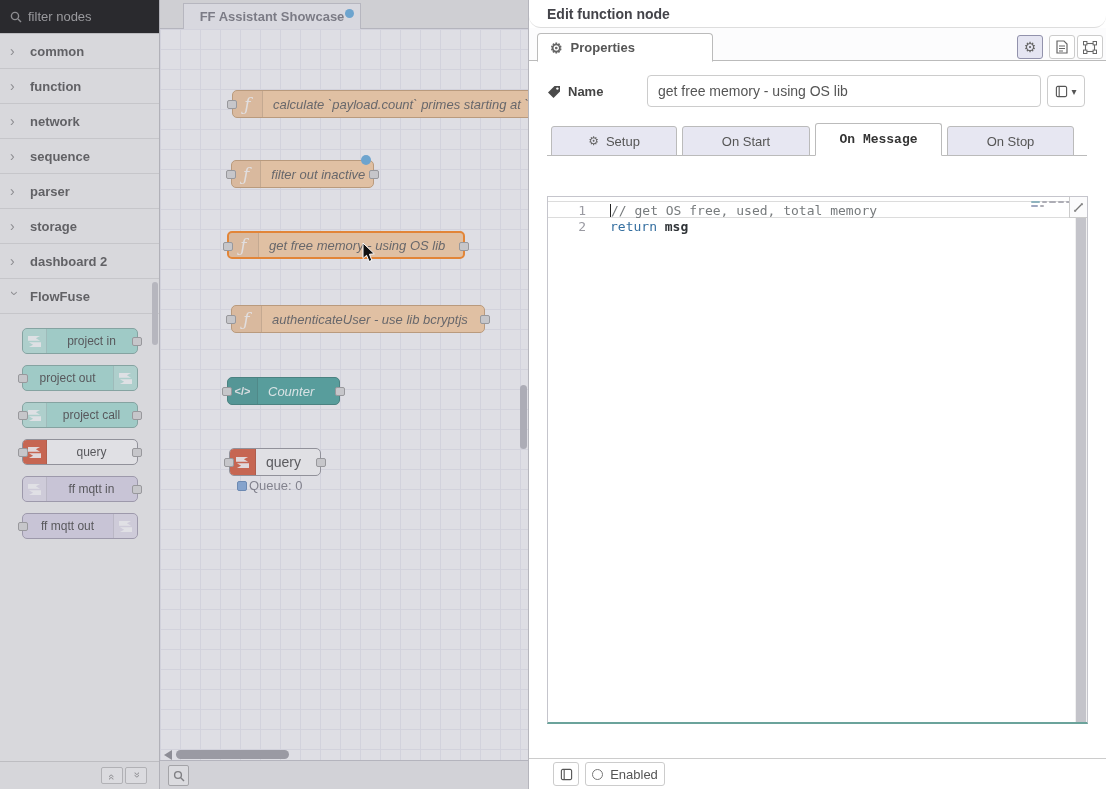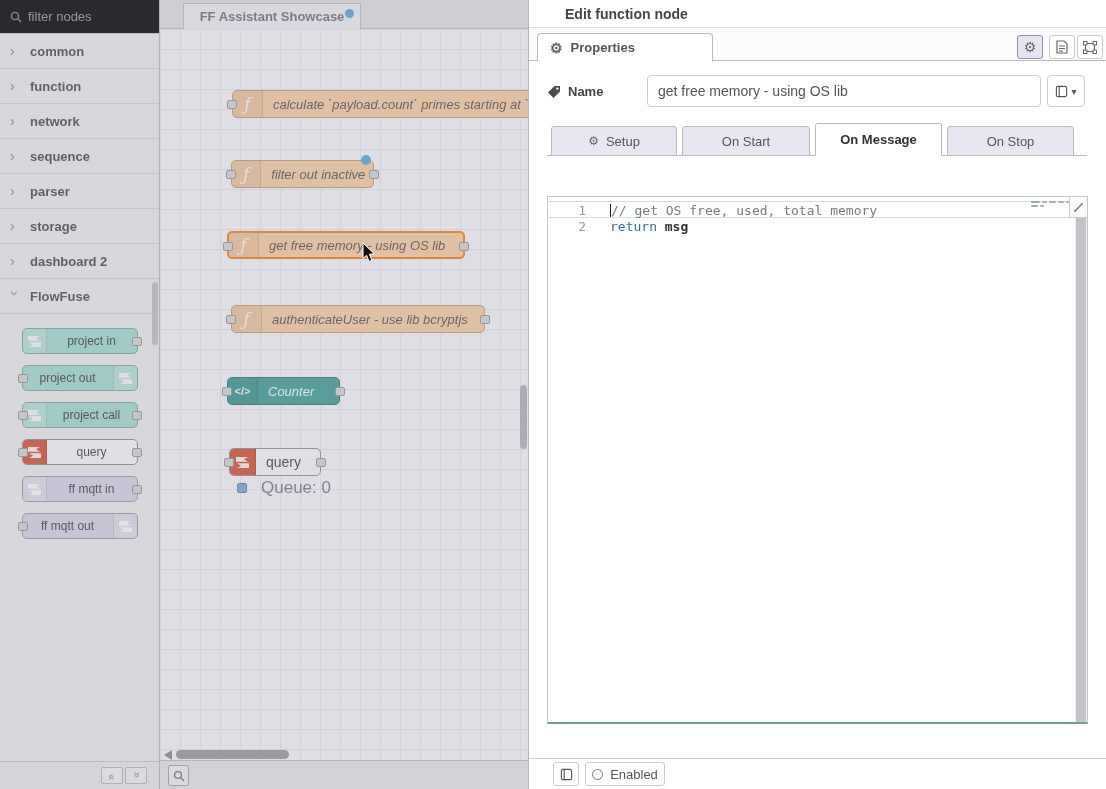--- a/index.html
+++ b/index.html
@@ -73,21 +73,21 @@
   .cnode.selected { border:2px solid #FF7F0E; }
   .cnode.tealnode { background:#40A099; border-color:#2E7A74; color:#F2FFFD; }
   .cnode.tealnode .nicon { background:rgba(0,0,0,0.06); }
   .cnode.querynode { background:#FCFCFC; border-color:#8F8F96; font-style:normal; color:#444;
            font-size:14px; }
   .cnode.querynode .nicon { width:26px; background:#D85433; border-right:1px solid rgba(0,0,0,0.15); }
   .cport { position:absolute; width:10px; height:9px; top:9px; background:#D9D9D9;
            border:1px solid #999; border-radius:2px; }
   .cport.left { left:-6px; } .cport.right { right:-6px; }
   .chdot { position:absolute; width:10px; height:10px; border-radius:50%; background:#5EA9DE; }
-  #qstatus { position:absolute; display:flex; align-items:center; gap:14px; font-size:17px; color:#7B7B85; }
+  #qstatus { position:absolute; display:flex; align-items:center; gap:2px; font-size:13px; color:#7B7B85; }
   #qstatus .sq { width:10px; height:10px; border-radius:2px; background:#7FA8DC; border:1px solid #5E86B8; }
   #hscroll { position:absolute; left:0; top:749px; width:100%; height:12px; }
   #hscroll .arrow { position:absolute; left:4px; top:1px; width:0; height:0;
            border-top:5px solid transparent; border-bottom:5px solid transparent;
            border-right:8px solid #8A8A90; }
   #hscroll .thumb { position:absolute; left:16px; top:1px; width:113px; height:9px;
            border-radius:5px; background:#9B9BA3; cursor:grab; }
   #vscroll-canvas { position:absolute; right:1px; top:385px; width:7px; height:64px;
            background:#B5B5BD; border-radius:4px; cursor:grab; }
   #canvas-footer { position:absolute; left:0; bottom:0; width:100%; height:29px;
@@ -98,21 +98,21 @@
   #cursor { position:absolute; left:362px; top:243px; z-index:60; }
 
   
   #shade { position:absolute; left:0; top:0; width:528px; height:789px;
            background:rgba(152,152,166,0.28); z-index:50; pointer-events:none; }
 
   
   #tray { position:absolute; left:528px; top:0; width:578px; height:789px; background:#FFF;
           border-left:1px solid #B5B5BC; }
   #tray-header { height:28px; border-bottom:1px solid #DDD; display:flex; align-items:center;
-          padding-left:36px; font-size:14px; font-weight:bold; color:#44444A; }
+          padding-left:18px; font-size:14px; font-weight:bold; color:#44444A;border-radius:12px; }
   #tray-toolbar { height:43px; border-bottom:1px solid #D9D9D9; position:relative; }
   .tbtn { position:absolute; top:10px; height:29px; border:1px solid #CCC; border-radius:3px;
           background:#FFF; font-size:13px; font-family:"Liberation Sans",sans-serif;
           cursor:pointer; }
   #btn-delete { left:8px; width:62px; color:#999; }
   #btn-cancel { left:429px; width:62px; color:#666; }
   #btn-done   { left:512px; width:47px; color:#FFF; background:#8F222F; border-color:#7A1D28;
                 font-weight:bold; }
   #tray-tabrow { height:33px; position:relative; border-bottom:1px solid #BBB; background:#FCFCFD; }
   #prop-tab { position:absolute; left:8px; top:5px; width:176px; height:29px; background:#FFF;
@@ -136,21 +136,21 @@
           border:1px solid #CCC; border-radius:4px; background:#FFF; display:flex;
           align-items:center; justify-content:center; gap:3px; cursor:pointer;
           color:#555; font-size:10px; }
 
   #func-tabs { position:relative; height:33px; margin-top:10px; }
   #func-tabs .baseline { position:absolute; left:18px; right:19px; bottom:0; height:1px; background:#BBB; }
   .ftab { position:absolute; top:3px; height:30px; width:126px; background:#E7E7F2;
           border:1px solid #BBB; border-radius:3px 3px 0 0; display:flex; align-items:center;
           justify-content:center; gap:7px; font-size:13px; color:#555; cursor:pointer; }
   .ftab.active { top:0; height:33px; background:#FFF; border-bottom:1px solid #FFF;
-          font-weight:bold; color:#333; z-index:2; }
+          font-weight:bold; color:#333; z-index:2;font-family:Liberation Mono, monospace; }
   #ftab-setup { left:22px; } #ftab-onstart { left:153px; width:128px; }
   #ftab-onmessage { left:286px; width:127px; } #ftab-onstop { left:418px; width:127px; }
 
   #editor { position:absolute; left:18px; top:196px; width:541px; height:528px;
           border:1px solid #C5C5CC; border-bottom:2px solid #6BA39B; background:#FFF;
           font-family:"DejaVu Sans Mono",monospace; font-size:13px; }
   .eline { position:relative; display:flex; height:17px; line-height:17px; }
   .eline.current { border-top:1px solid #DCDCDC; border-bottom:1px solid #DCDCDC; }
   .gutter { width:62px; text-align:right; padding-right:24px; color:#9A9AA2; flex:none; }
   .codecol { white-space:pre; }

